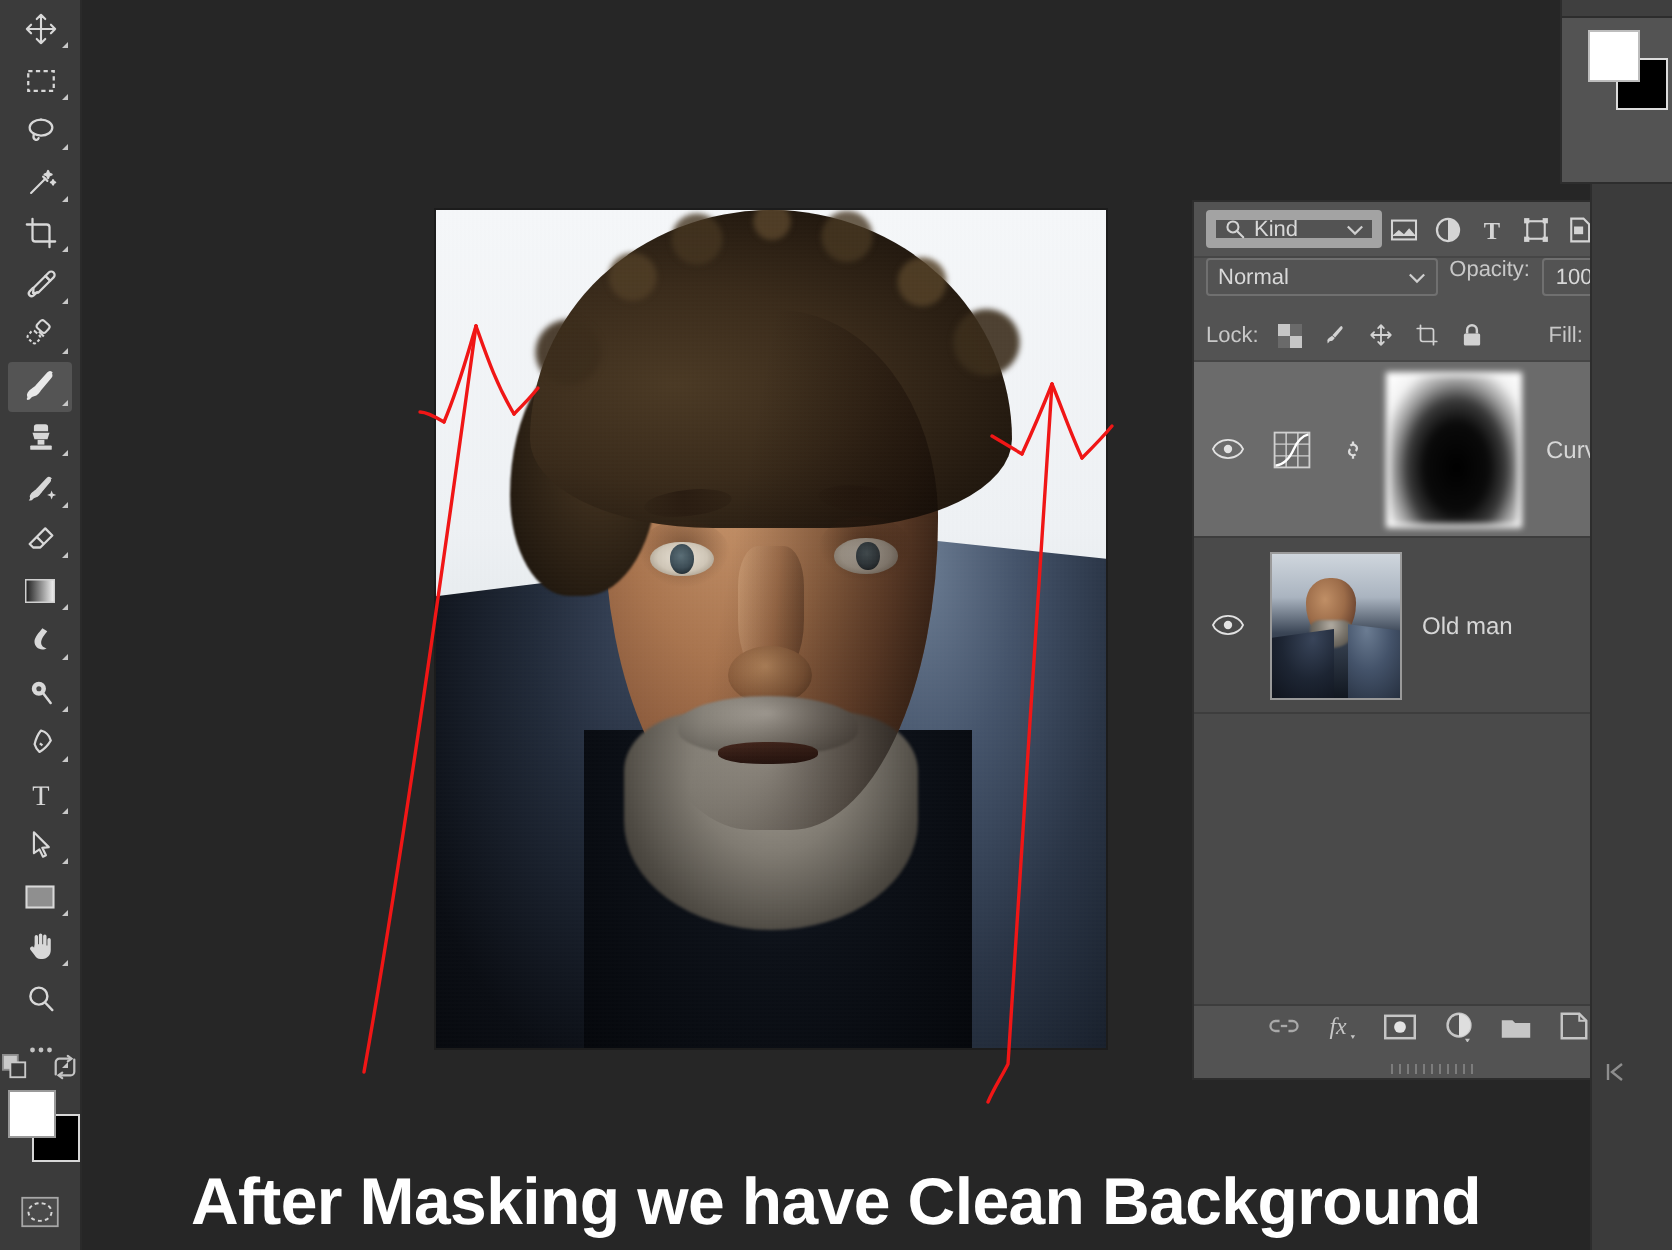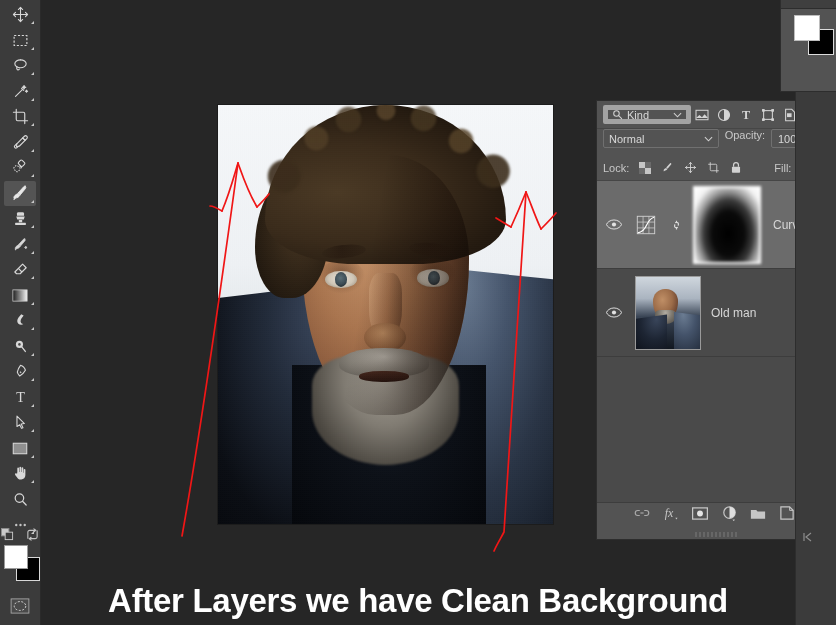--- a/index.html
+++ b/index.html
@@ -554,21 +554,21 @@
 
         <path d="M453 551 C 456 544, 460 538, 463 532 C 470 430, 478 290, 485 192"></path>
         <path d="M485 192 C 481 202, 476 214, 470 227"></path>
         <path d="M485 192 C 490 204, 494 216, 500 229"></path>
         <path d="M470 227 C 465 224, 460 221, 455 218"></path>
         <path d="M500 229 C 505 224, 510 219, 515 213"></path>
       </g>
     </svg>
   </div>
 
-  <div id="caption">After Layers we have Clean Background</div>
+  <div id="caption">After Masking we have Clean Background</div>
 
   <div id="top-right-panel">
     <div id="trp-strip"></div>
     <div id="trp-swatch-wrap">
       <div id="trp-bg"></div>
       <div id="trp-fg"></div>
     </div>
   </div>
 
   <div id="layers-panel">

